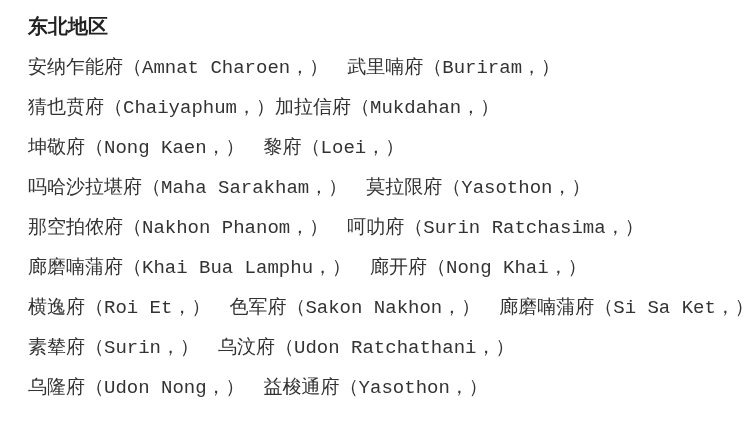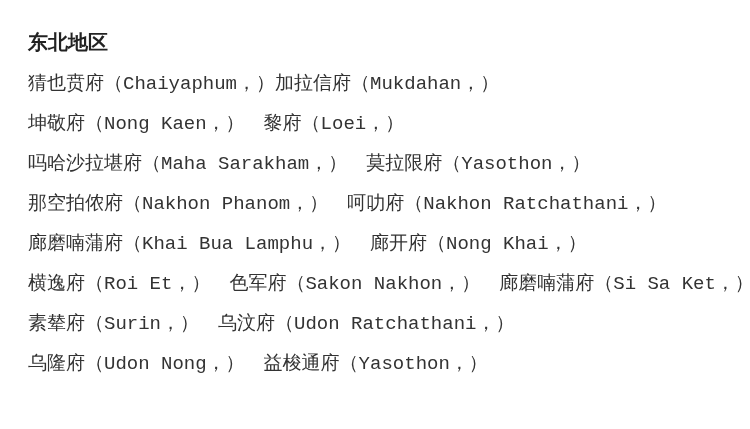--- a/index.html
+++ b/index.html
@@ -6,21 +6,21 @@
     margin: 0;
     padding: 0;
     background: #ffffff;
   }
   .page {
     position: relative;
     width: 750px;
     height: 429px;
     box-sizing: border-box;
     background: #ffffff;
-    padding: 24px 10px 0 28px;
+    padding: 8px 10px 0 28px;
     overflow: hidden;
     font-family: "Liberation Mono", "DejaVu Sans Mono", monospace;
     color: #333333;
   }
   .section-title {
     margin: 0;
     font-size: 20px;
     line-height: 40px;
     font-weight: bold;
     color: #222222;
@@ -35,22 +35,23 @@
     white-space: nowrap;
     letter-spacing: 0;
   }
 </style>
 </head>
 <body>
 
 <div class="page">
   <p class="section-title">东北地区</p>
   <div>
+      <p class="province-line">安纳乍能府（Amnat Charoen，）　武里喃府（Buriram，）</p>
       <p class="province-line">猜也贲府（Chaiyaphum，）加拉信府（Mukdahan，）</p>
       <p class="province-line">坤敬府（Nong Kaen，）　黎府（Loei，）</p>
       <p class="province-line">吗哈沙拉堪府（Maha Sarakham，）　莫拉限府（Yasothon，）</p>
-      <p class="province-line">那空拍侬府（Nakhon Phanom，）　呵叻府（Nakhon Ratchathani，）</p>
+      <p class="province-line">那空拍侬府（Nakhon Phanom，）　呵叻府（Surin Ratchasima，）</p>
       <p class="province-line">廊磨喃蒲府（Khai Bua Lamphu，）　廊开府（Nong Khai，）</p>
       <p class="province-line">横逸府（Roi Et，）　色军府（Sakon Nakhon，）　廊磨喃蒲府（Si Sa Ket，）</p>
       <p class="province-line">素辇府（Surin，）　乌汶府（Udon Ratchathani，）</p>
       <p class="province-line">乌隆府（Udon Nong，）　益梭通府（Yasothon，）</p>
     </div>
 </div>
 
 </body></html>

